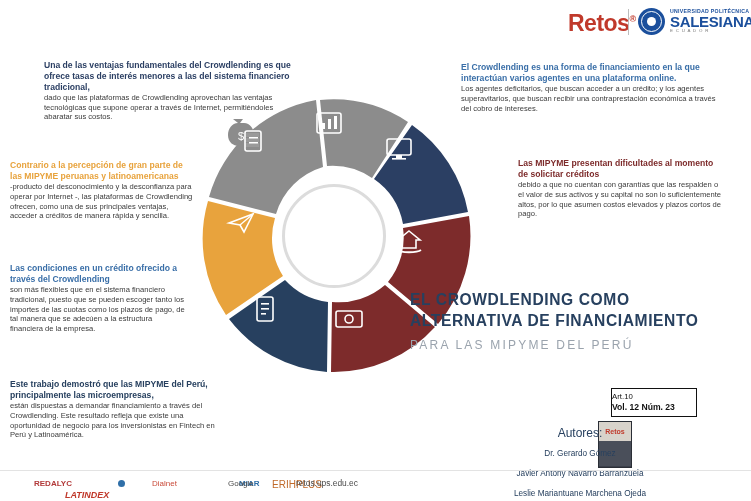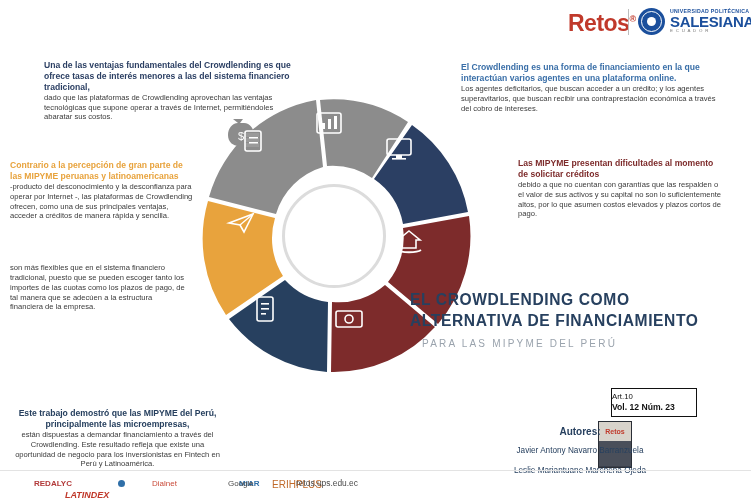--- a/index.html
+++ b/index.html
@@ -40,35 +40,35 @@
   .callout .bd{font-size:7.6px;line-height:1.3;color:#3a3a3a;}
   .c-dark{color:#2b3f63;}
   .c-orange{color:#e8a33d;}
   .c-blue{color:#3a6fa8;}
   .c-maroon{color:#7d2b2b;}
   .c-navy{color:#27405f;}
 
   .co1{left:44px;top:60px;width:258px;}
   .co2{left:10px;top:160px;width:185px;}
   .co3{left:10px;top:263px;width:175px;}
-  .co4{left:10px;top:408px;width:215px;text-align:center;}
+  .co4{left:10px;top:379px;width:215px;}
   .co5{left:461px;top:62px;width:255px;}
   .co6{left:518px;top:158px;width:205px;}
 
   
   .title{position:absolute;left:410px;top:290px;width:320px;}
   .title .t1{font-size:15.6px;font-weight:bold;color:#27405f;letter-spacing:.6px;line-height:1.32;}
-  .title .t2{font-size:10px;color:#9aa3ad;letter-spacing:2.2px;margin-top:7px;margin-left:12px;}
+  .title .t2{font-size:12px;color:#9aa3ad;letter-spacing:2.2px;margin-top:7px;}
 
   .artbox{position:absolute;left:611px;top:388px;width:84px;border:1px solid #111;padding:3px 0 4px;}
   .artbox .a1{font-size:7.8px;color:#111;}
   .artbox .a2{font-size:8.6px;font-weight:bold;color:#111;margin-top:1px;}
 
   .authors{position:absolute;left:455px;top:426px;width:250px;text-align:center;}
-  .authors .ah{font-size:10px;font-weight:bold;color:#27405f;}
+  .authors .ah{font-size:12px;font-weight:normal;color:#27405f;}
   .authors .an{font-size:8.2px;color:#27405f;line-height:1.45;margin-top:8px;}
 
   .cover{position:absolute;left:598px;top:421px;width:32px;height:45px;background:#3a3f4a;border:1px solid #2a2e36;overflow:hidden;}
   .cover .cv-top{height:19px;background:#d8d3cb;display:flex;align-items:center;justify-content:center;}
   .cover .cv-ret{font-size:7px;font-weight:bold;color:#c0392b;}
   .cover .cv-bot{height:25px;background:#4a4f5a;}
 
   
   .footer{position:absolute;left:0;top:470px;width:751px;height:31px;}
   .f-line{position:absolute;left:0;top:0;width:751px;height:1px;background:#e3e3e3;}
@@ -186,20 +186,21 @@
     <div class="hl c-orange">Contrario a la percepción de gran parte de las MIPYME peruanas y latinoamericanas</div>
     <div class="bd">-producto del desconocimiento y la desconfianza para operar por Internet -, las plataformas de Crowdlending ofrecen, como una de sus principales ventajas, acceder a créditos de manera rápida y sencilla.</div>
   </div>
 
   <div class="callout co1">
     <div class="hl c-dark">Una de las ventajas fundamentales del Crowdlending es que ofrece tasas de interés menores a las del sistema financiero tradicional,</div>
     <div class="bd">dado que las plataformas de Crowdlending aprovechan las ventajas tecnológicas que supone operar a través de Internet, permitiéndoles abaratar sus costos.</div>
   </div>
 
   <div class="callout co3">
+    <div class="hl c-blue">Las condiciones en un crédito ofrecido a través del Crowdlending</div>
     <div class="bd">son más flexibles que en el sistema financiero tradicional, puesto que se pueden escoger tanto los importes de las cuotas como los plazos de pago, de tal manera que se adecúen a la estructura financiera de la empresa.</div>
   </div>
 
   <div class="callout co4">
     <div class="hl c-navy">Este trabajo demostró que las MIPYME del Perú, principalmente las microempresas,</div>
     <div class="bd">están dispuestas a demandar financiamiento a través del Crowdlending. Este resultado refleja que existe una oportunidad de negocio para los inversionistas en Fintech en Perú y Latinoamérica.</div>
   </div>
 
   <div class="callout co6">
     <div class="hl c-maroon">Las MIPYME presentan dificultades al momento de solicitar créditos</div>
@@ -224,20 +225,21 @@
 
   <div class="cover">
     <div class="cv-top">
         <span class="cv-ret">Retos</span>
       </div>
     <div class="cv-bot"></div>
   </div>
 
   <div class="authors">
     <div class="ah">Autores:</div>
+    <div class="an">Dr. Gerardo Gómez</div>
     <div class="an">Javier Antony Navarro Barranzuela</div>
     <div class="an">Leslie Mariantuane Marchena Ojeda</div>
   </div>
 
   <div class="footer">
     <div class="f-line"></div>
     <div class="flogo fl1">REDALYC</div>
     <div class="flogo fl2">LATINDEX</div>
     <div class="flogo fl3"><span class="dot-b"></span></div>
     <div class="flogo fl4">Dialnet</div>

